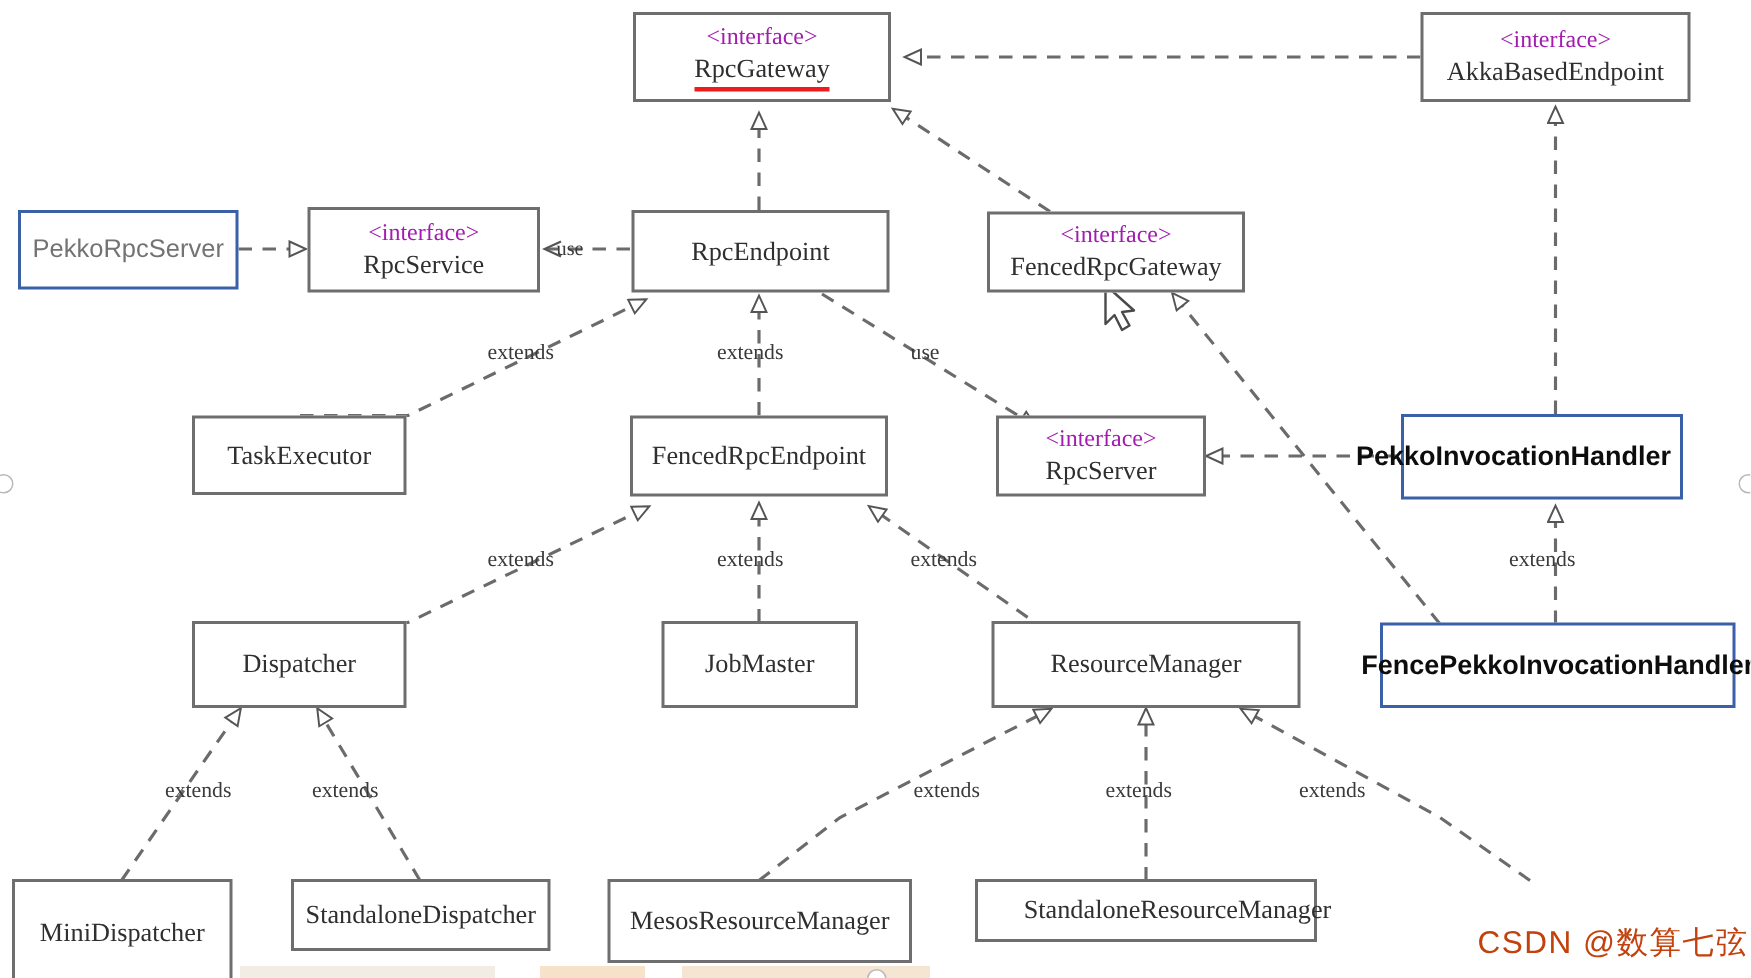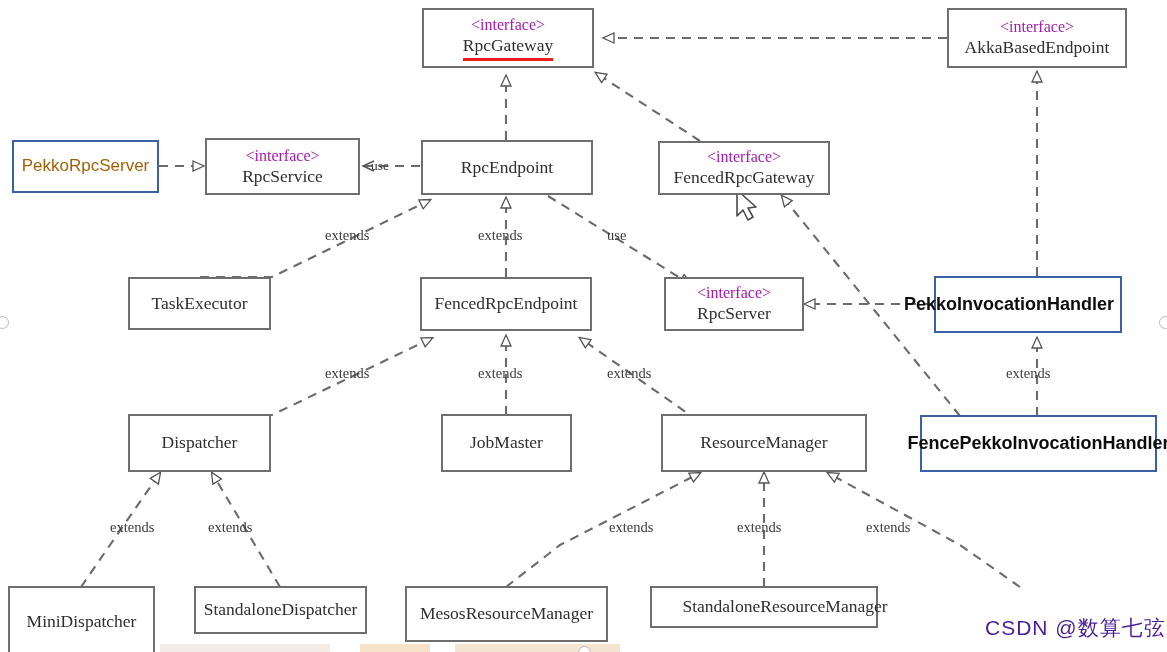--- a/index.html
+++ b/index.html
@@ -56,21 +56,21 @@
     font-family: "Liberation Sans", sans-serif;
     font-weight: bold;
     font-size: 18px;
     color: #0d0d0d;
     padding: 0 6px;
     line-height: 1.22;
   }
   .node.plain-blue .nm {
     font-weight: normal;
     font-size: 17px;
-    color: #a16207;
+    color: #737373;
   }
   .underline-red {
     display: inline-block;
     border-bottom: 3px solid #ee1c1c;
     padding-bottom: 1px;
   }
   .edge-label {
     position: absolute;
     font-family: "Liberation Serif", serif;
     font-size: 14.5px;
@@ -86,21 +86,21 @@
     color: #3a3a3a;
     white-space: nowrap;
     z-index: 4;
   }
   #watermark {
     position: absolute;
     left: 985px;
     top: 614px;
     font-family: "Liberation Sans", sans-serif;
     font-size: 21px;
-    color: #4c1d95;
+    color: #c2410c;
     letter-spacing: 1px;
     white-space: nowrap;
     z-index: 6;
   }
   #bottom-strip {
     position: absolute;
     left: 0;
     top: 644px;
     width: 1167px;
     height: 8px;

